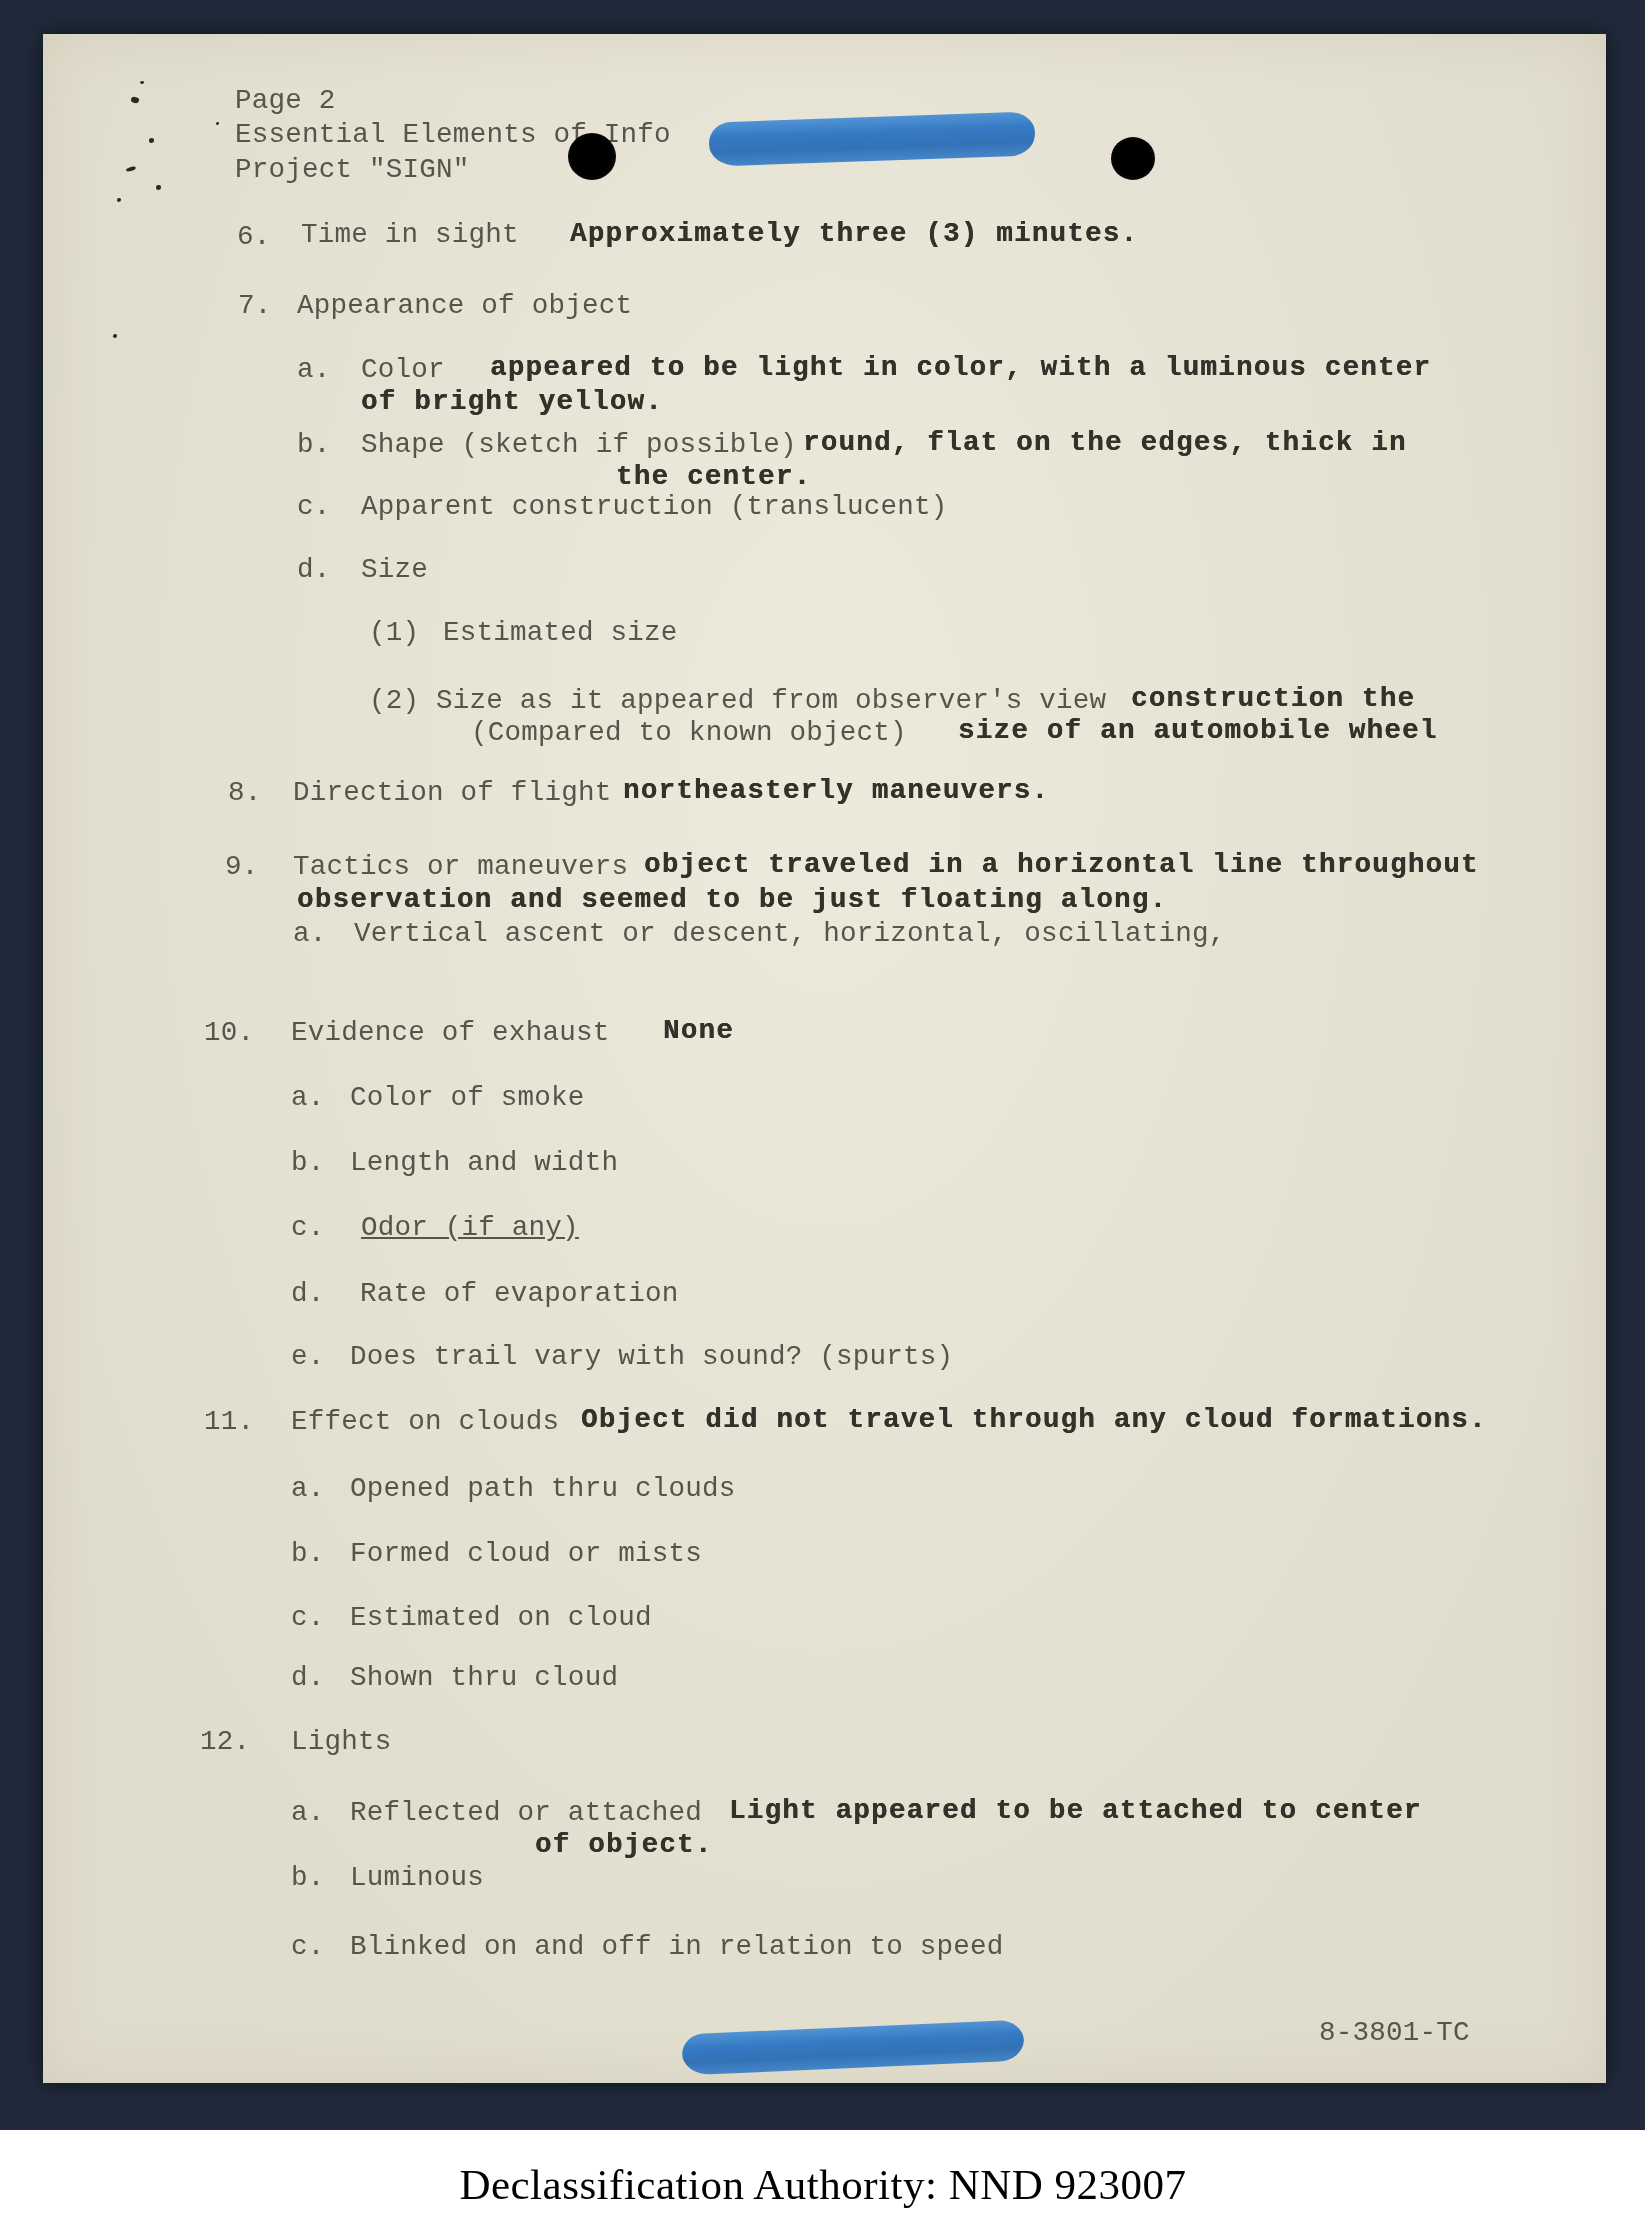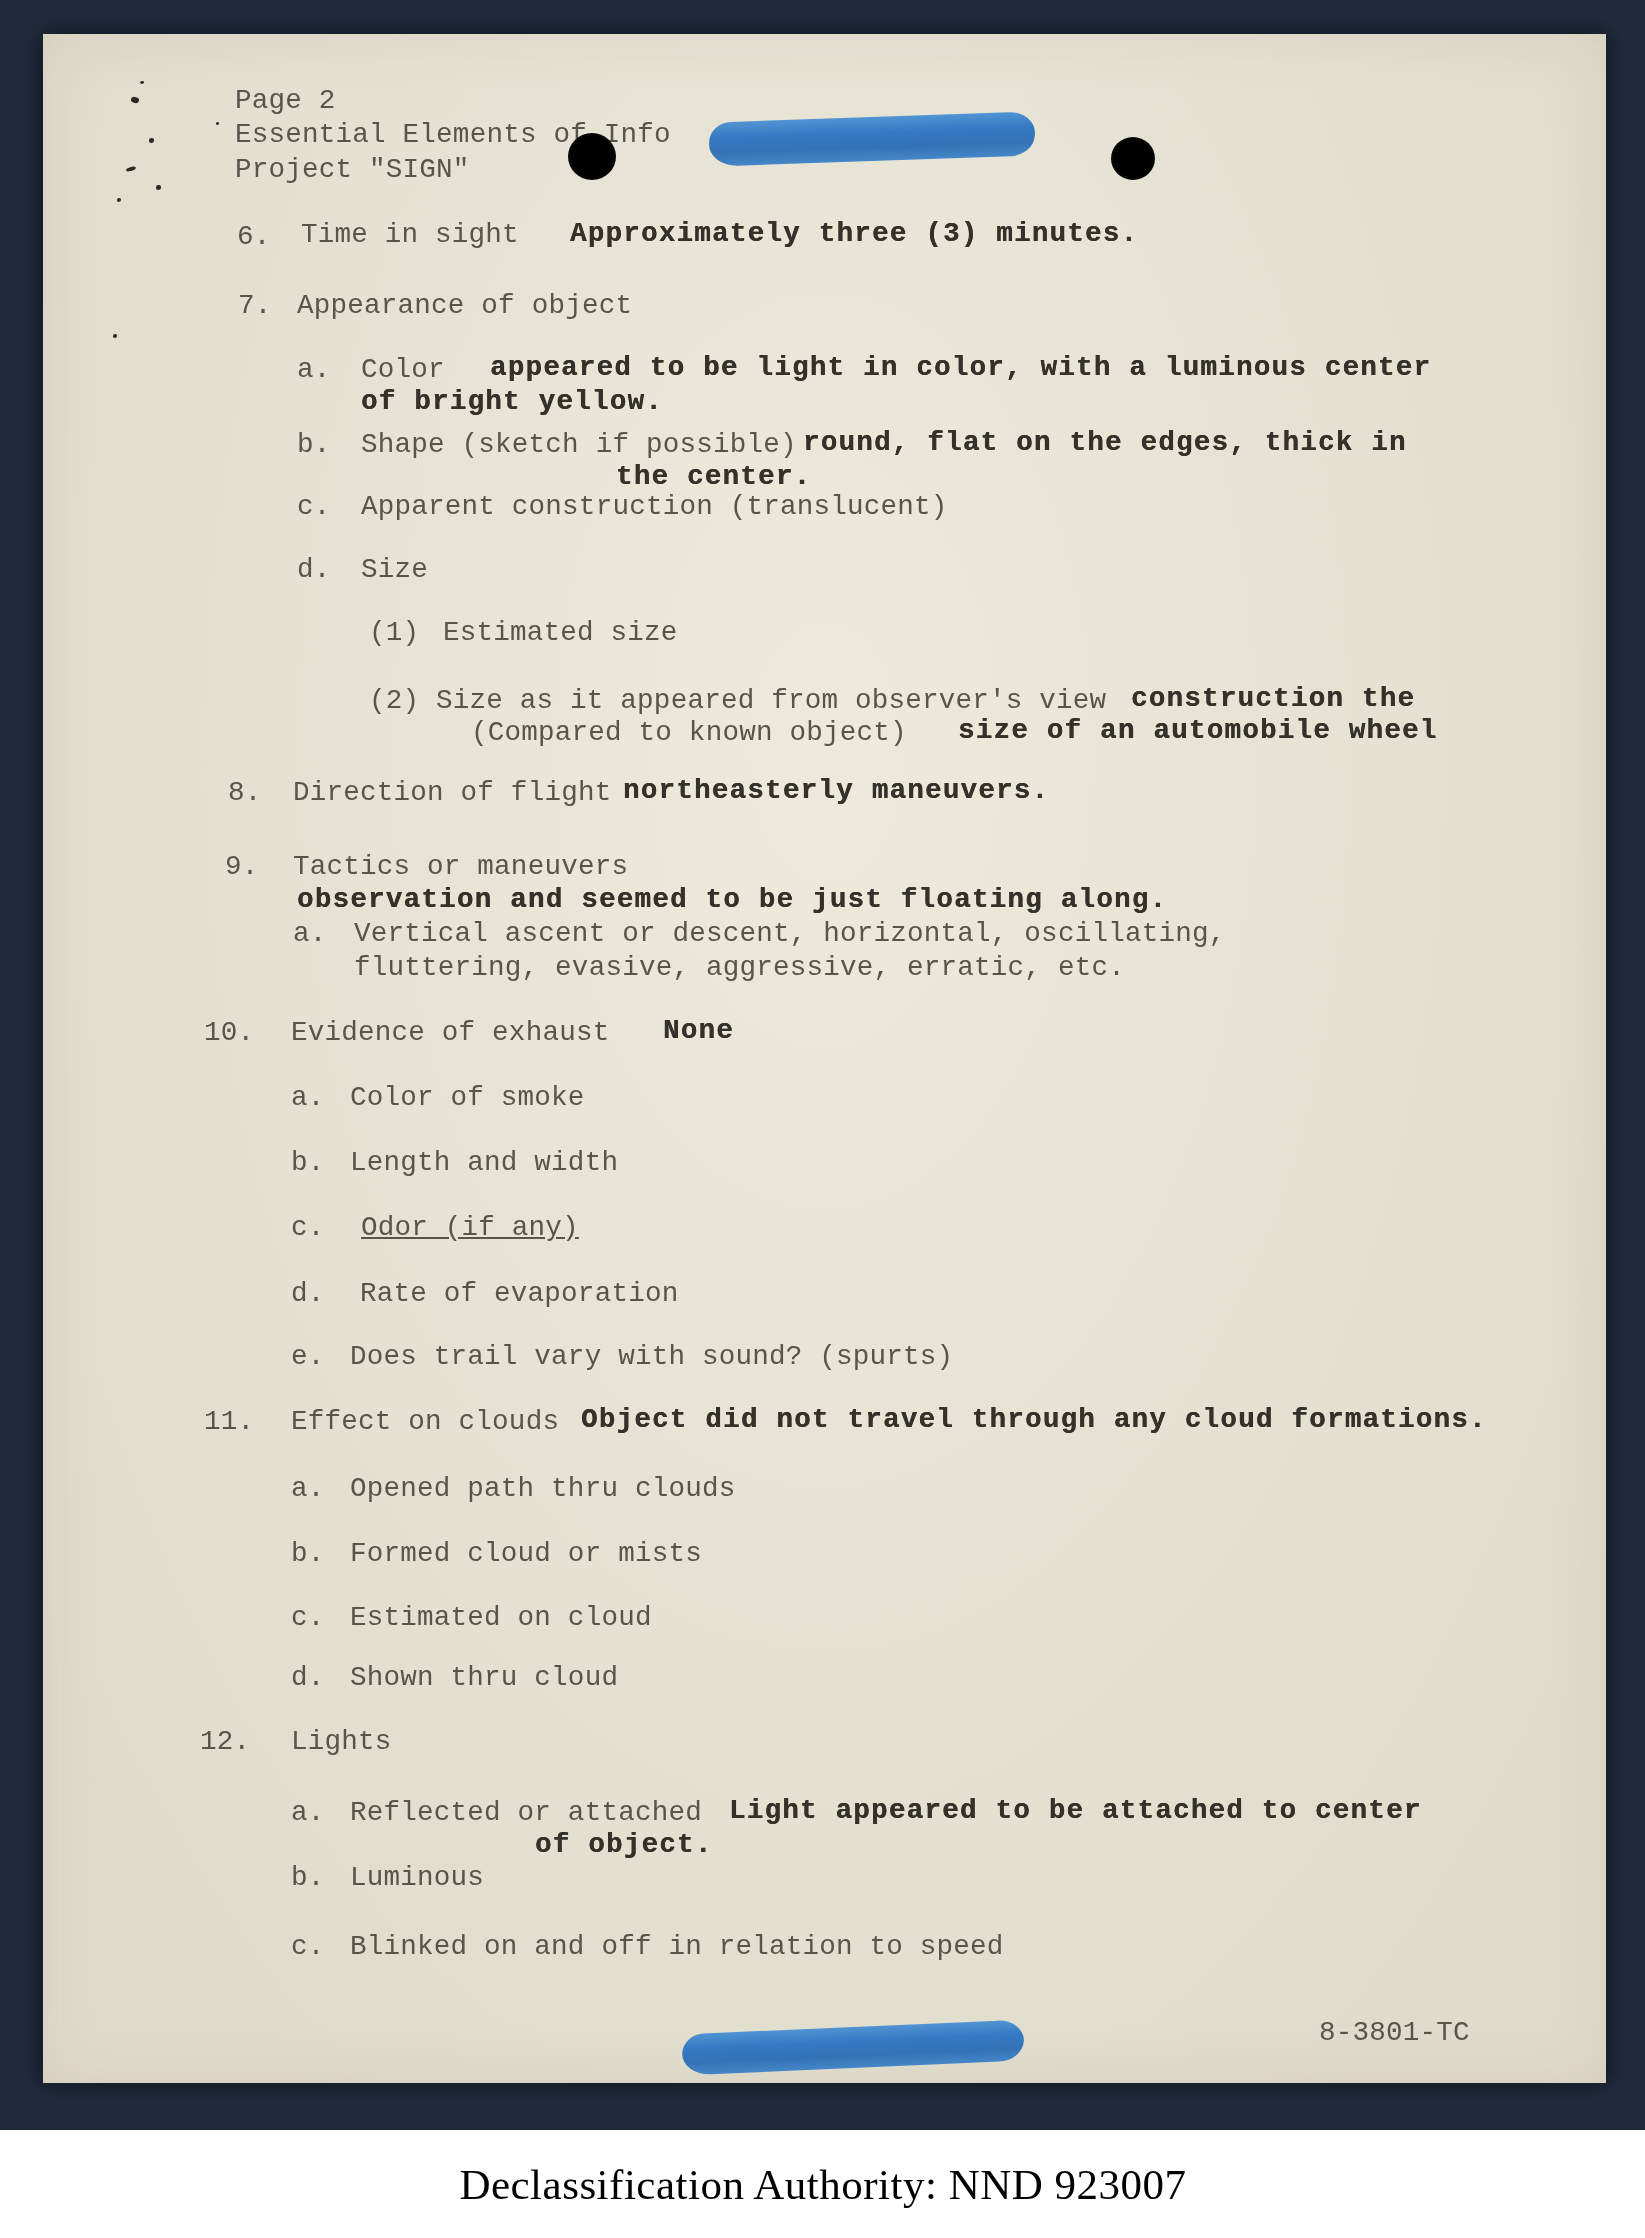--- a/index.html
+++ b/index.html
@@ -163,24 +163,24 @@
     <div class="seg a" style="left:1088px; top:651px;">construction the</div>
     <div class="seg q" style="left:428px; top:685px;">(Compared to known object)</div>
     <div class="seg a" style="left:915px; top:683px;">size of an automobile wheel</div>
 
     <div class="seg q" style="left:185px; top:745px;">8.</div>
     <div class="seg q" style="left:250px; top:745px;">Direction of flight</div>
     <div class="seg a" style="left:580px; top:743px;">northeasterly maneuvers.</div>
 
     <div class="seg q" style="left:182px; top:819px;">9.</div>
     <div class="seg q" style="left:250px; top:819px;">Tactics or maneuvers</div>
+    <div class="seg a" style="left:601px; top:817px;">object traveled in a horizontal line throughout</div>
     <div class="seg a" style="left:254px; top:852px;">observation and seemed to be just floating along.</div>
     <div class="seg q" style="left:250px; top:886px;">a.</div>
     <div class="seg q" style="left:311px; top:886px;">Vertical ascent or descent, horizontal, oscillating,</div>
-    <div class="seg q" style="left:311px; top:920px;">fluttering, evasive, aggressive, erratic, etc.</div>
 
     <div class="seg q" style="left:161px; top:985px;">10.</div>
     <div class="seg q" style="left:248px; top:985px;">Evidence of exhaust</div>
     <div class="seg a" style="left:620px; top:983px;">None</div>
 
     <div class="seg q" style="left:248px; top:1050px;">a.</div>
     <div class="seg q" style="left:307px; top:1050px;">Color of smoke</div>
     <div class="seg q" style="left:248px; top:1115px;">b.</div>
     <div class="seg q" style="left:307px; top:1115px;">Length and width</div>
     <div class="seg q" style="left:248px; top:1180px;">c.</div>

